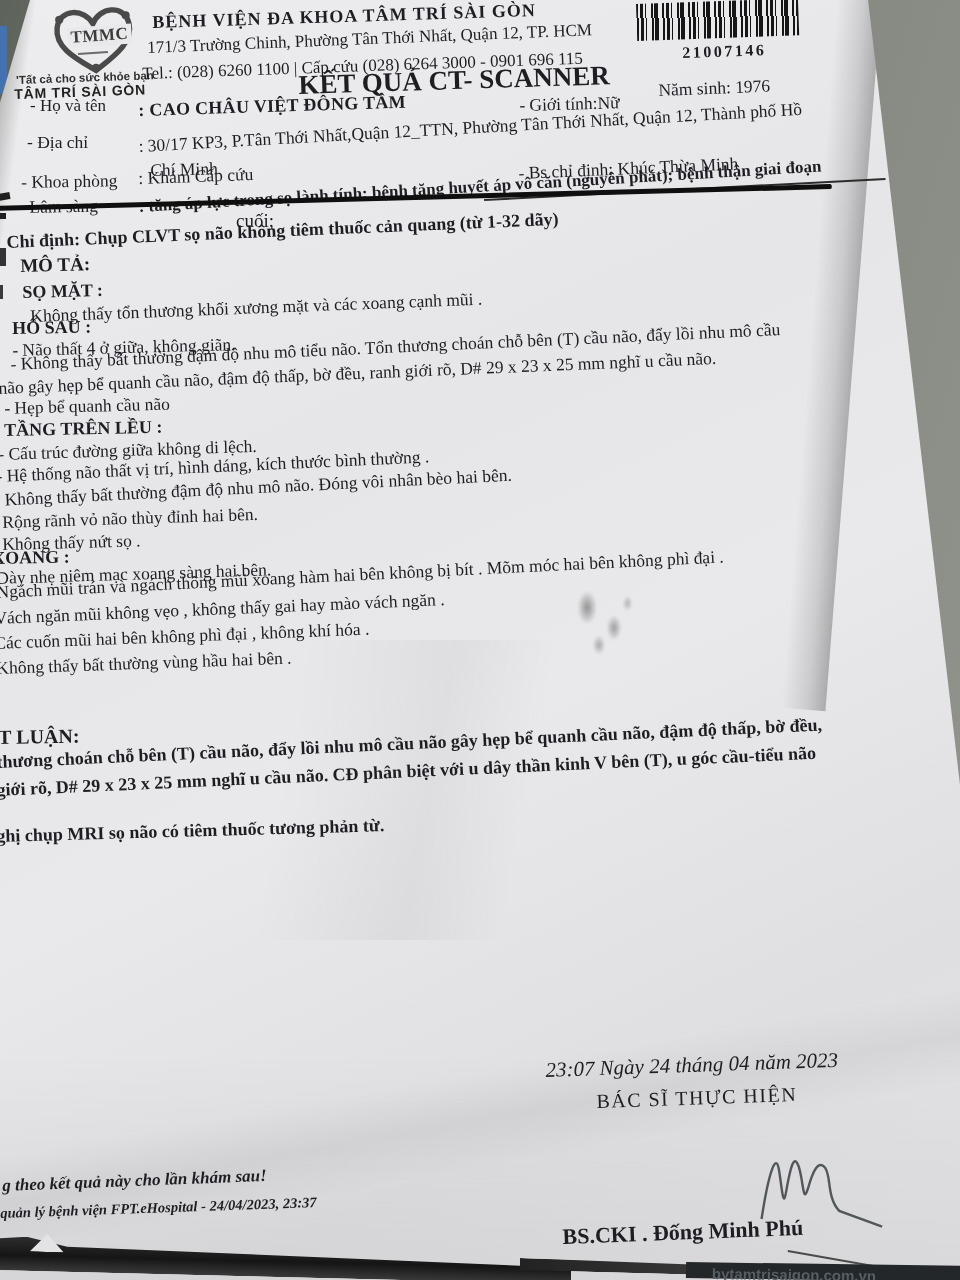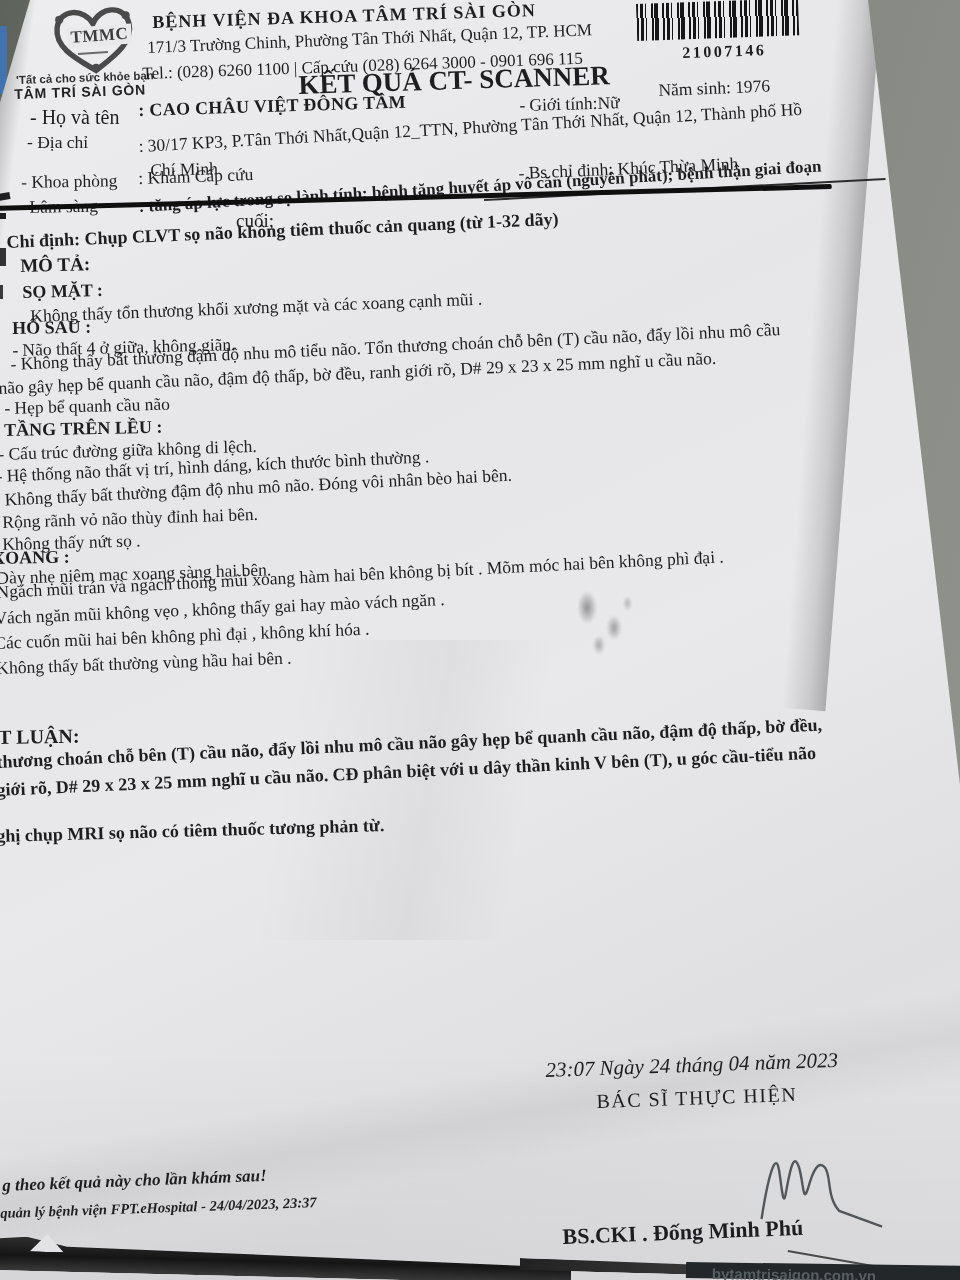--- a/index.html
+++ b/index.html
@@ -85,21 +85,21 @@
   <div class="t sans b" style="left:14px;top:86px;font-size:14px;letter-spacing:.8px;color:#222;transform:rotate(-2deg);">TÂM TRÍ SÀI GÒN</div>
 
   <div class="t b" style="left:152px;top:12px;font-size:18px;letter-spacing:1px;transform:rotate(-1.8deg);">BỆNH VIỆN ĐA KHOA TÂM TRÍ SÀI GÒN</div>
   <div class="t" style="left:147px;top:38px;font-size:17px;transform:rotate(-2.3deg);">171/3 Trường Chinh, Phường Tân Thới Nhất, Quận 12, TP. HCM</div>
   <div class="t" style="left:142px;top:64px;font-size:17px;transform:rotate(-2deg);">Tel.: (028) 6260 1100 | Cấp cứu (028) 6264 3000 - 0901 696 115</div>
   <div id="barcode" class="abs"></div>
   <div class="t b" style="left:682px;top:44px;font-size:16px;letter-spacing:2.5px;transform:rotate(-2deg);">21007146</div>
   <div class="t b" style="left:298px;top:70px;font-size:27px;transform:rotate(-1.8deg);">KẾT QUẢ CT- SCANNER</div>
   <div class="t" style="left:658px;top:80px;font-size:17.5px;transform:rotate(-2.3deg);">Năm sinh:  1976</div>
 
-  <div class="t" style="left:30px;top:106px;font-size:20px;">- Họ và tên</div>
+  <div class="t" style="left:30px;top:96px;font-size:17px;">- Họ và tên</div>
   <div class="t b" style="left:138px;top:100px;font-size:18px;letter-spacing:.3px;transform:rotate(-1.8deg);">: CAO CHÂU VIỆT ĐÔNG TÂM</div>
   <div class="t" style="left:519px;top:95px;font-size:17.5px;transform:rotate(-1.5deg);">- Giới tính:Nữ</div>
   <div class="t" style="left:27px;top:132px;font-size:17.5px;">- Địa chỉ</div>
   <div class="t" style="left:138px;top:136px;font-size:17.5px;transform:rotate(-3.2deg);">: 30/17 KP3, P.Tân Thới Nhất,Quận 12_TTN, Phường Tân Thới Nhất, Quận 12, Thành phố Hồ</div>
   <div class="t" style="left:150px;top:160px;font-size:17.5px;transform:rotate(-1.5deg);">Chí Minh</div>
   <div class="t" style="left:518px;top:163px;font-size:17.5px;transform:rotate(-2.5deg);">- Bs chỉ định: Khúc Thừa Minh</div>
   <div class="t" style="left:21px;top:172px;font-size:17.5px;transform:rotate(-1deg);">- Khoa phòng</div>
   <div class="t" style="left:138px;top:168px;font-size:17.5px;transform:rotate(-2deg);">: Khám Cấp cứu</div>
   <div class="t" style="left:19px;top:197px;font-size:17.5px;transform:rotate(-1deg);">- Lâm sàng</div>
   <div class="t b" style="left:138px;top:197px;font-size:17px;transform:rotate(-3.4deg);">: tăng áp lực trong sọ lành tính; bệnh tăng huyết áp vô căn (nguyên phát); bệnh thận giai đoạn</div>

